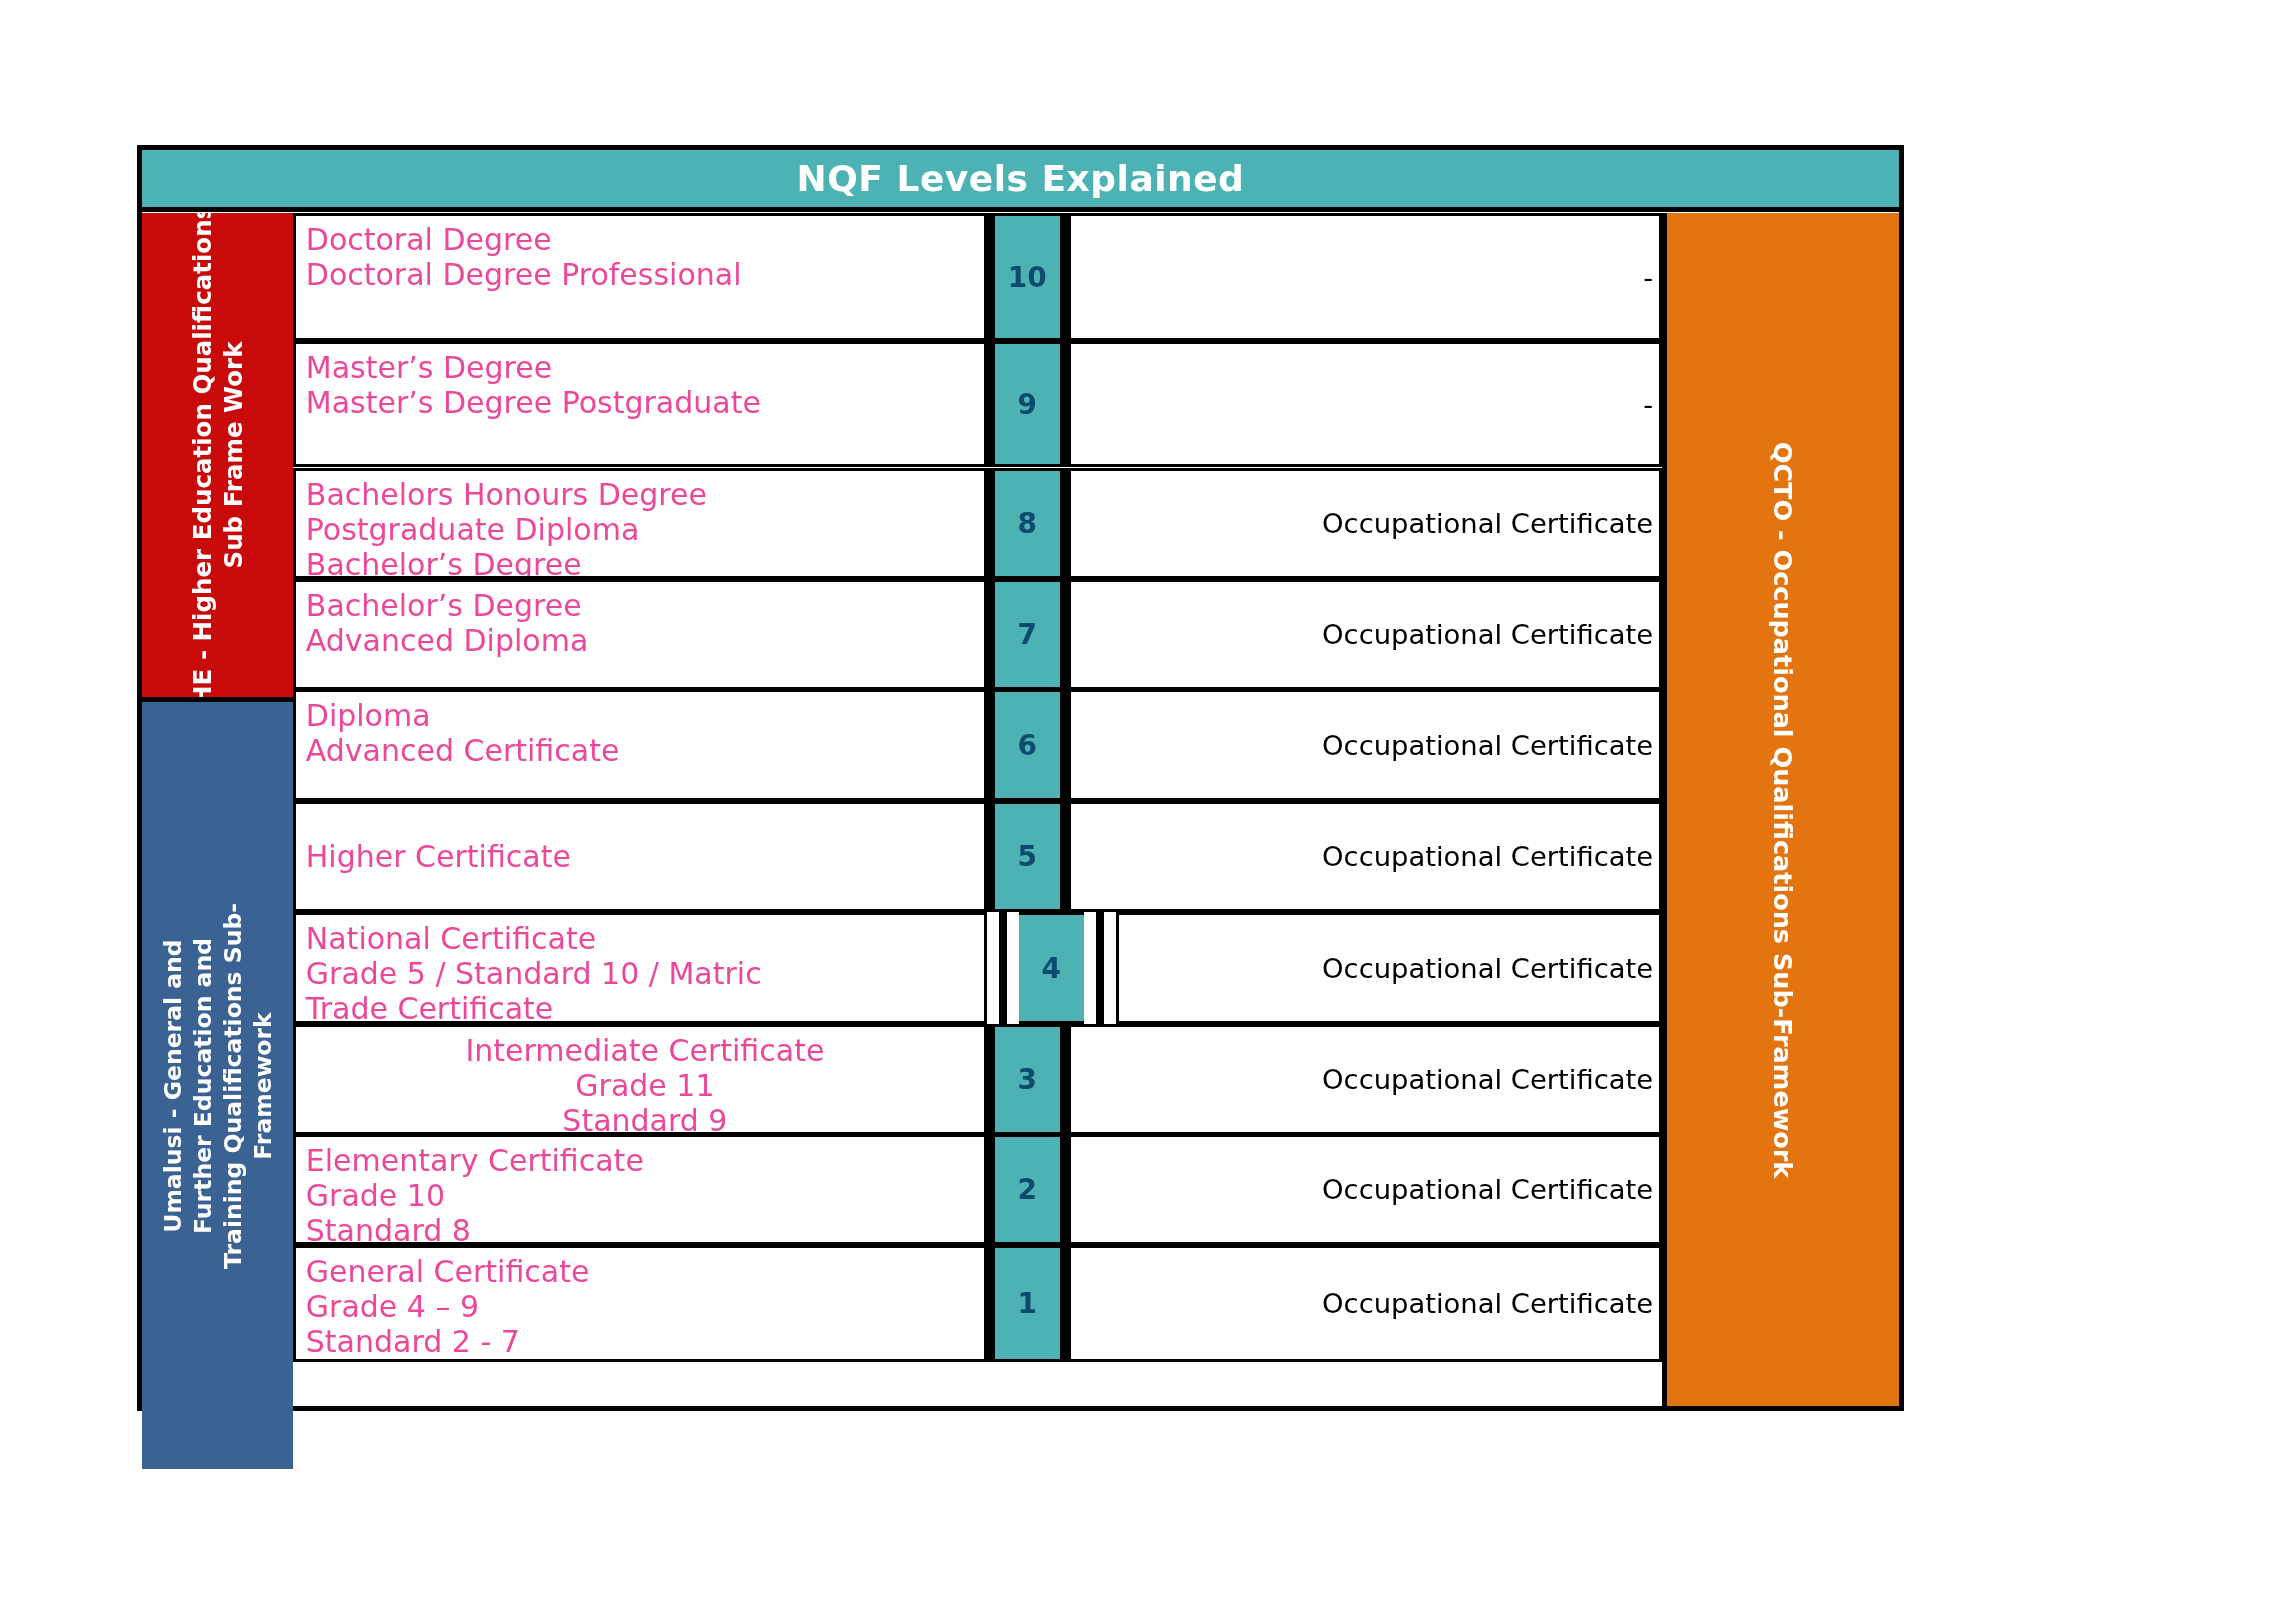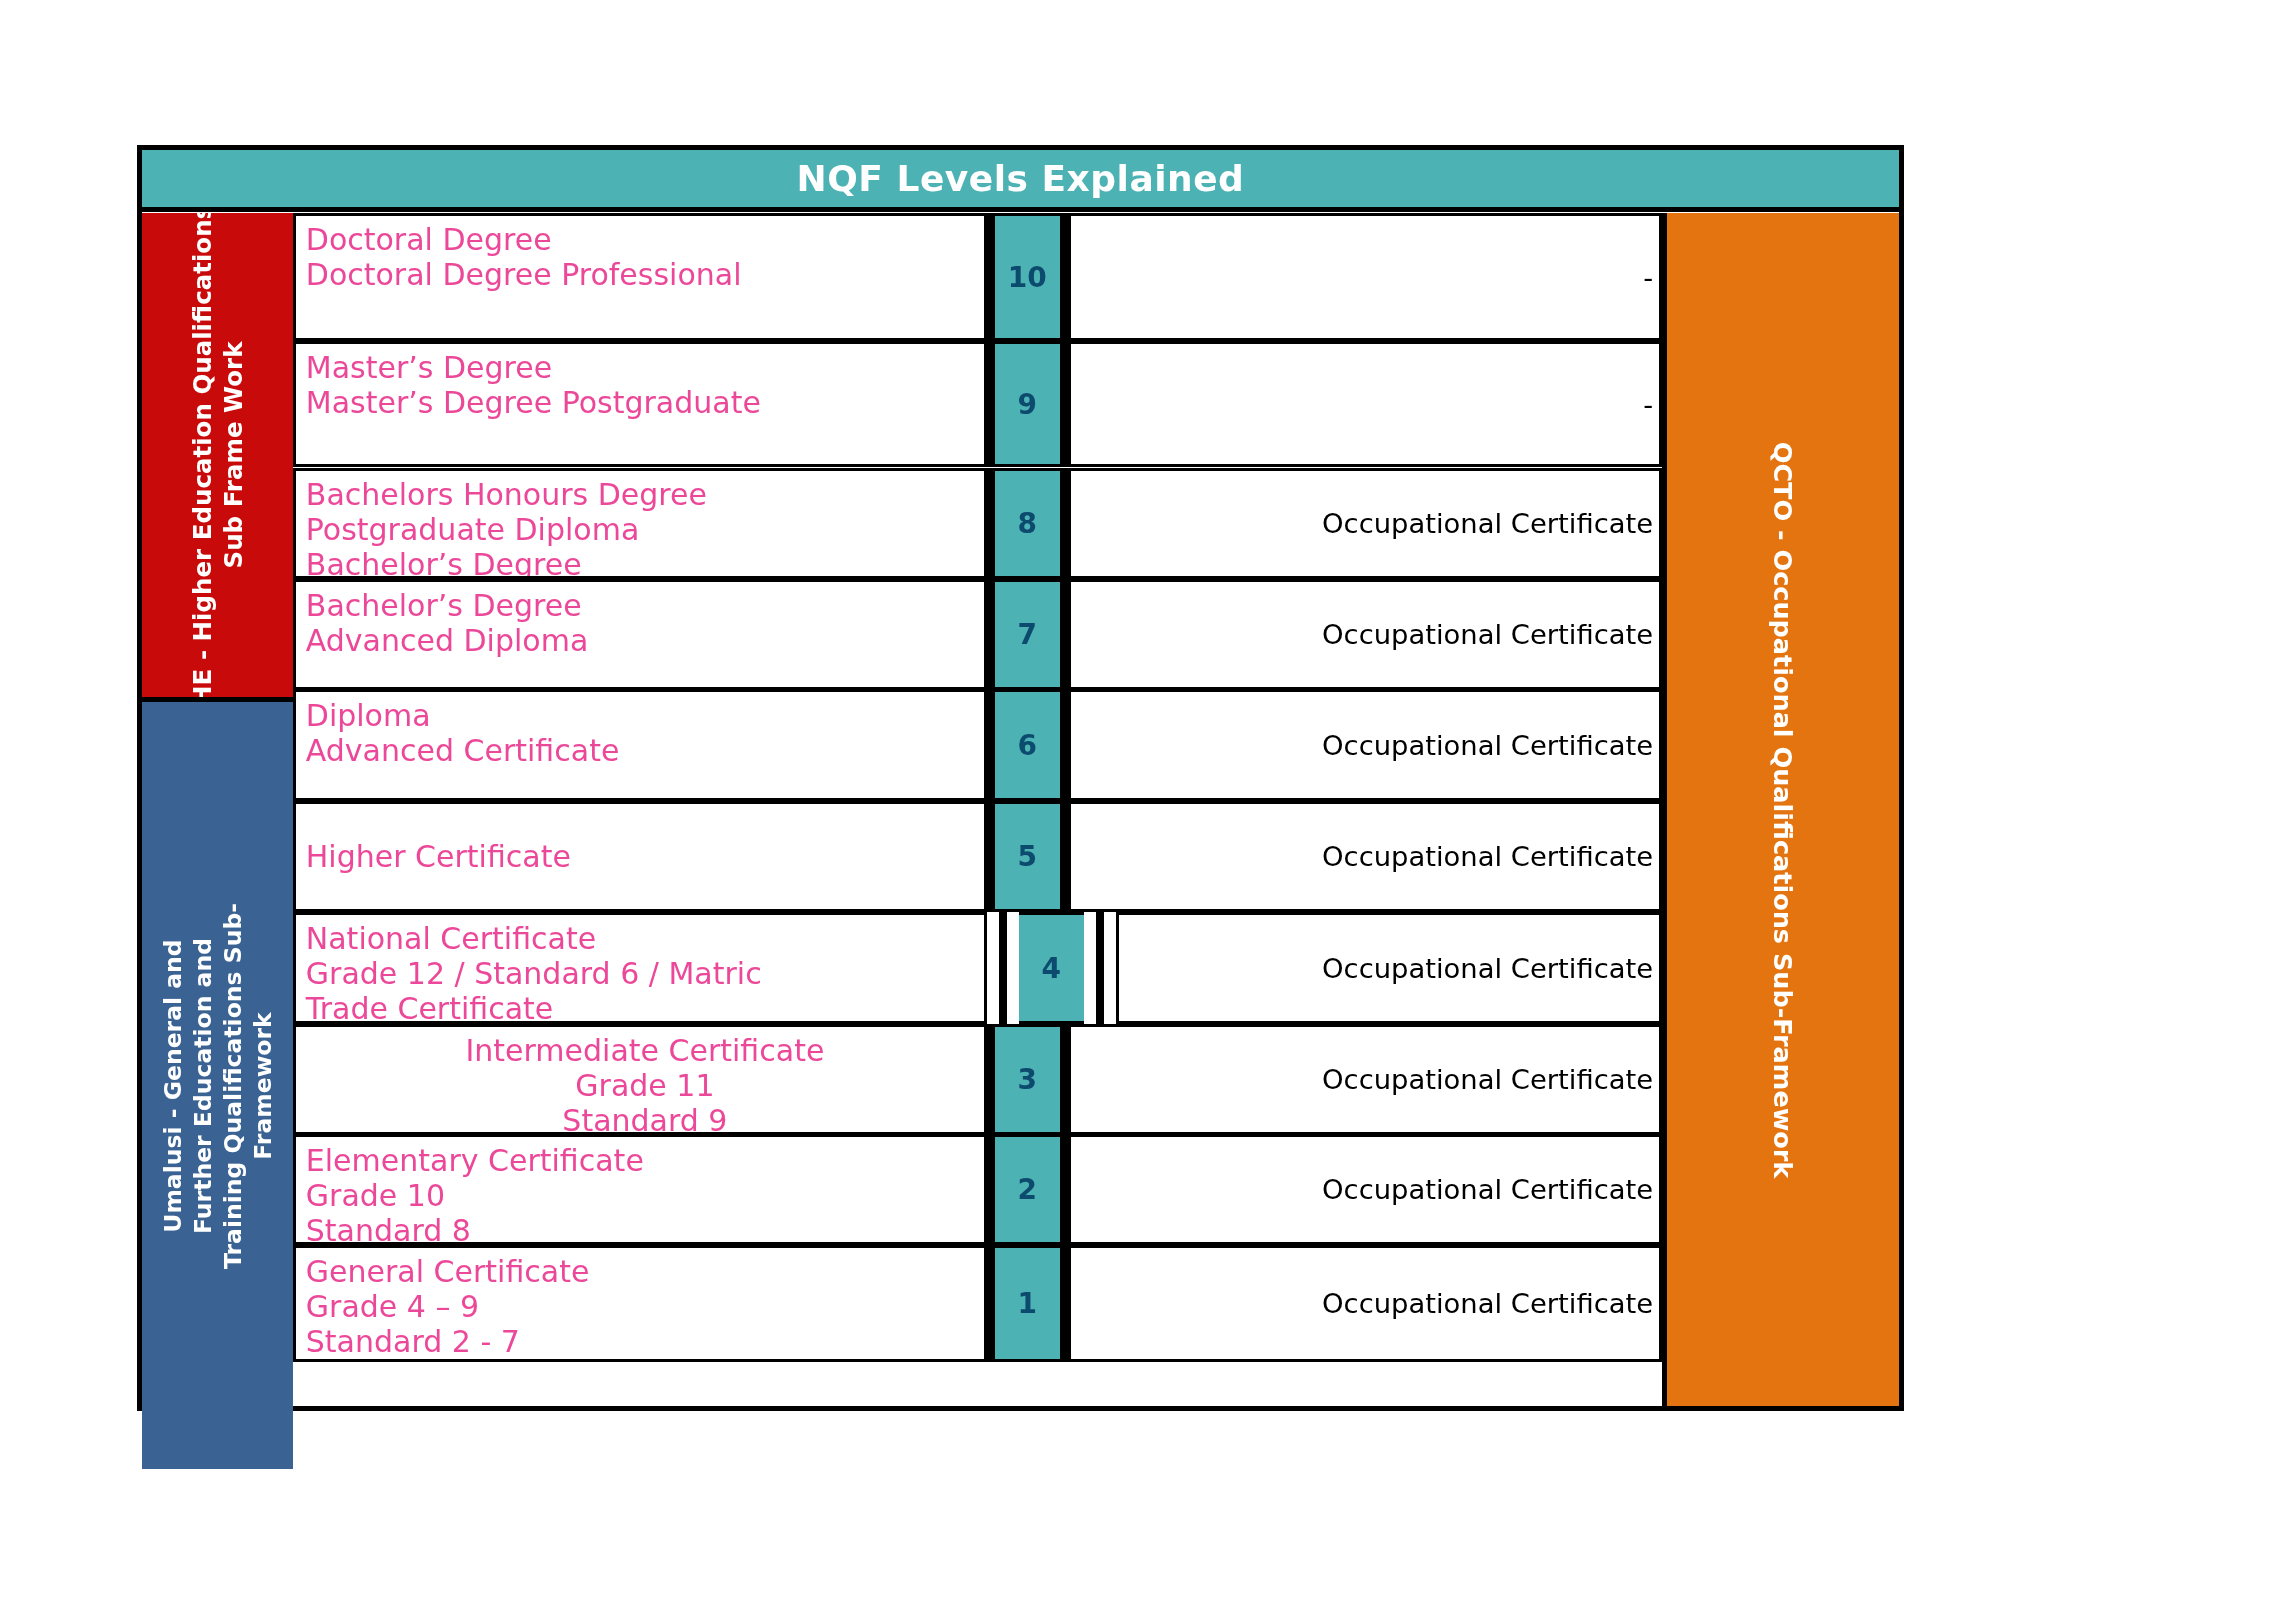--- a/index.html
+++ b/index.html
@@ -276,21 +276,21 @@
             <div class="qual-line">Higher Certificate</div>
           </div>
           <div class="gutter"></div>
           <div class="cell-level">5</div>
           <div class="gutter"></div>
           <div class="cell-occ">Occupational Certificate</div>
         </div>
         <div class="row" style="top: 699px; height: 112px; gap: 12px;">
           <div class="cell-qual">
             <div class="qual-line">National Certificate</div>
-            <div class="qual-line">Grade 12 / Standard 6 / Matric</div>
+            <div class="qual-line">Grade 5 / Standard 10 / Matric</div>
             <div class="qual-line">Trade Certificate</div>
           </div>
           <div class="gutter"></div>
           <div class="cell-level">4</div>
           <div class="gutter"></div>
           <div class="cell-occ">Occupational Certificate</div>
         </div>
         <div class="row" style="top: 811px; height: 111px; text-align: center;">
           <div class="cell-qual">
             <div class="qual-line">Intermediate Certificate</div>

